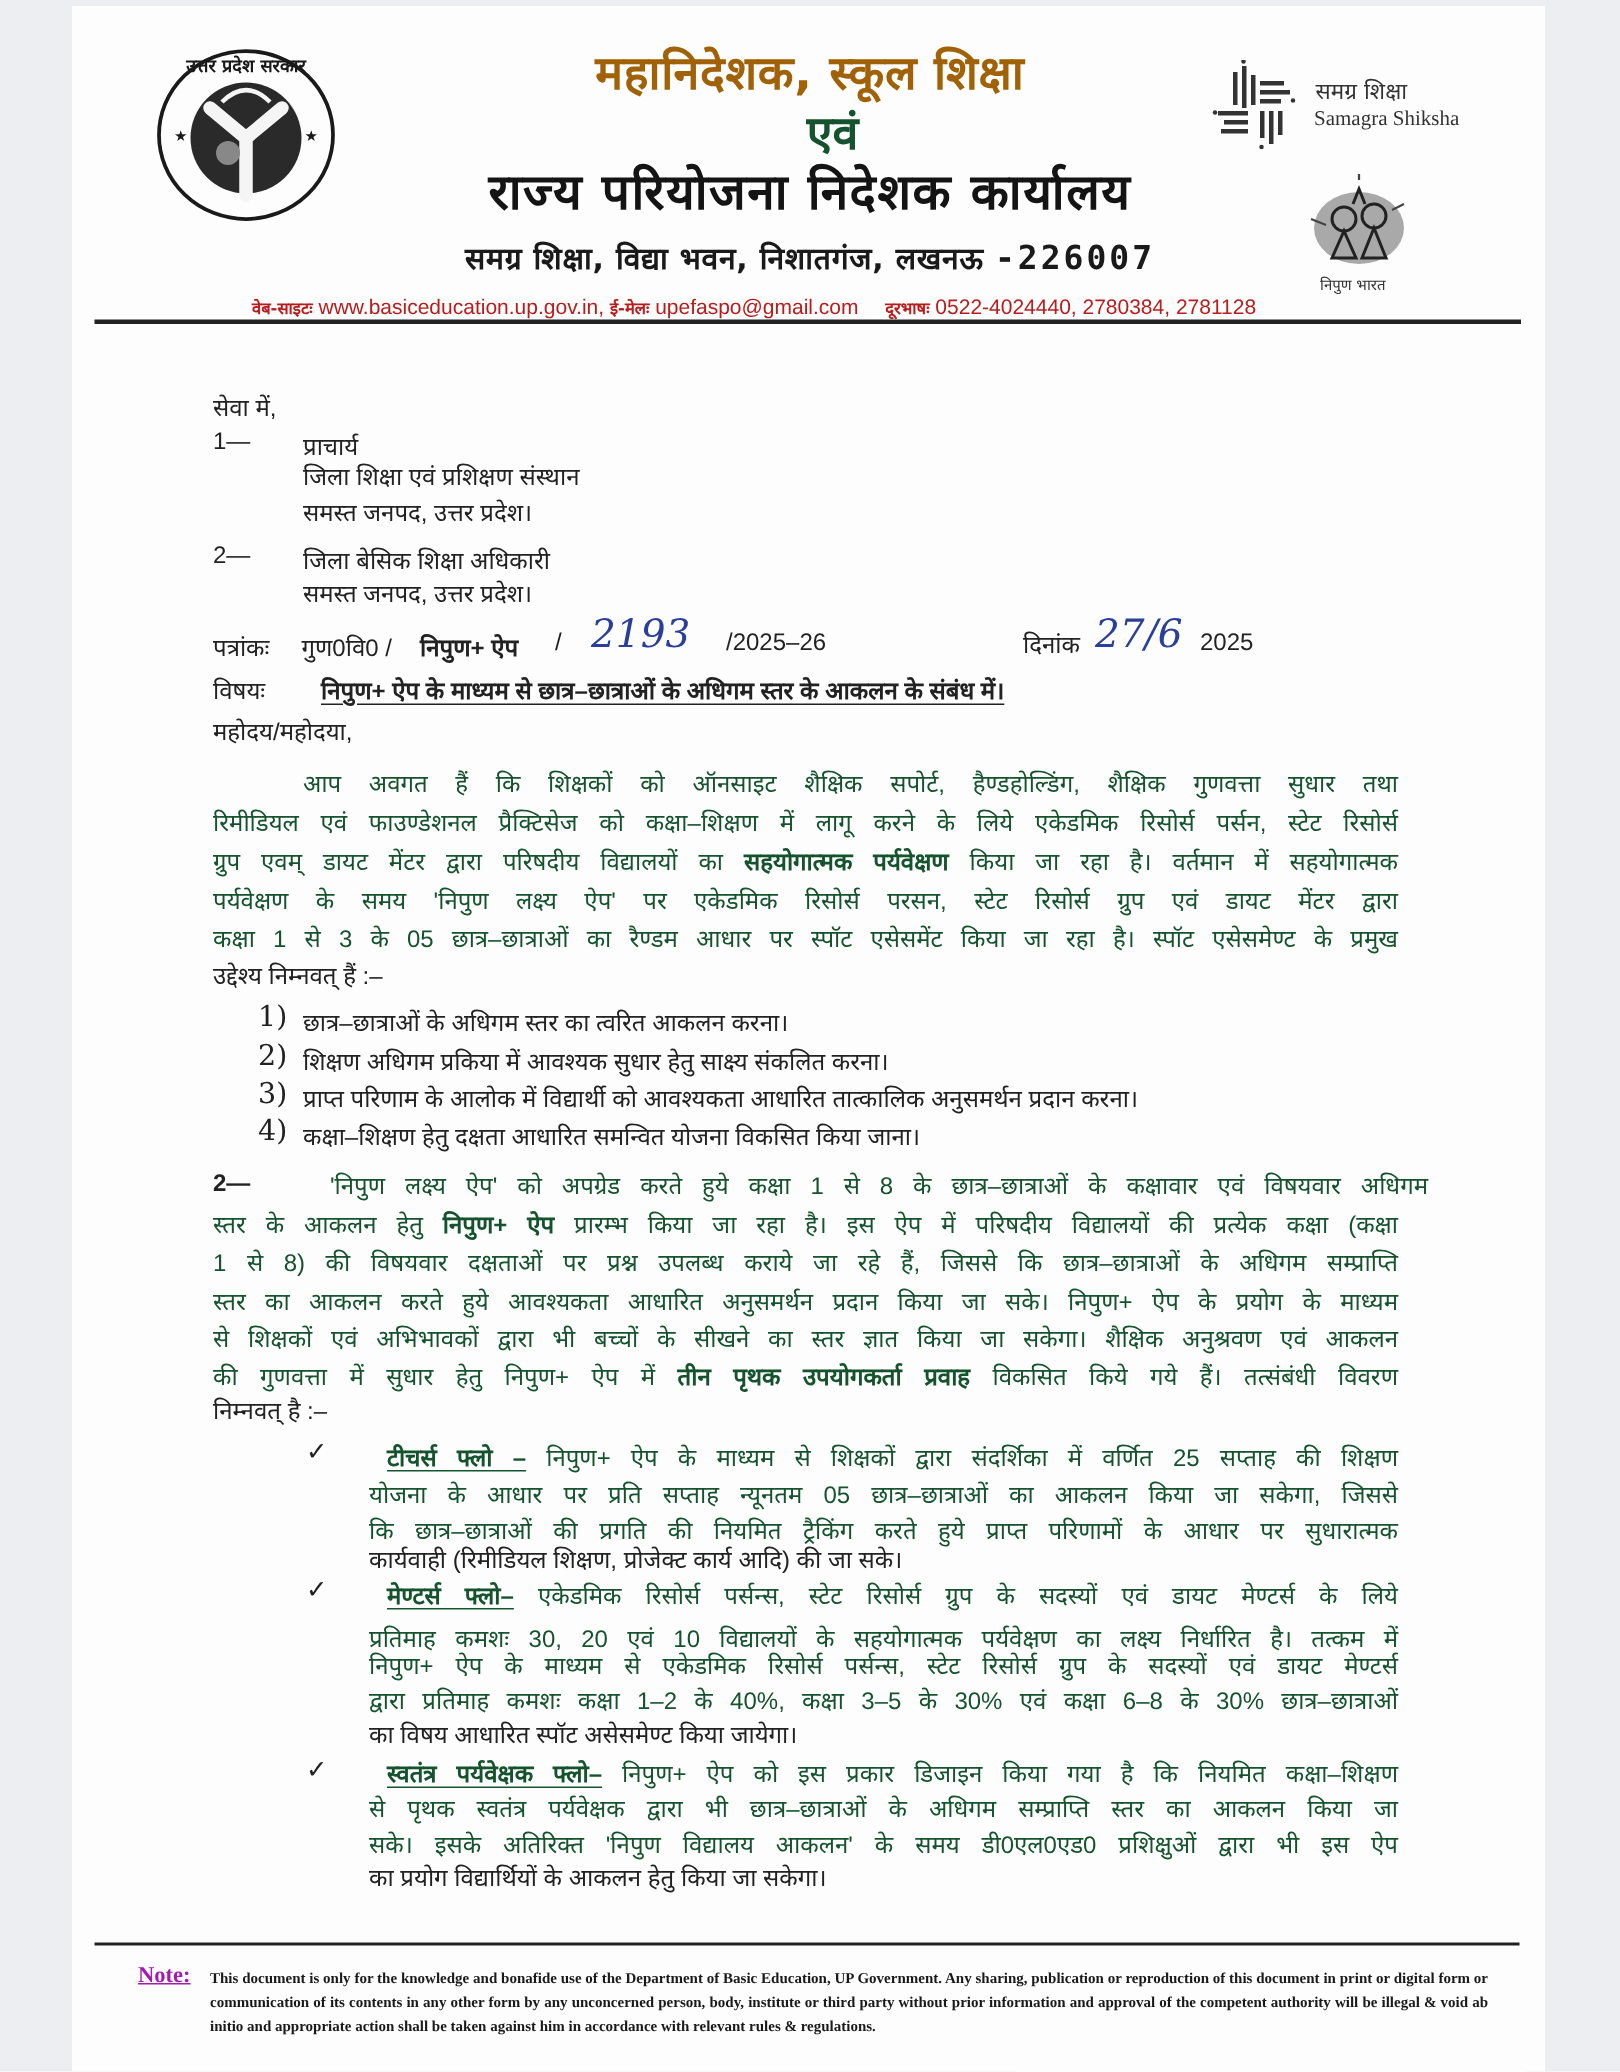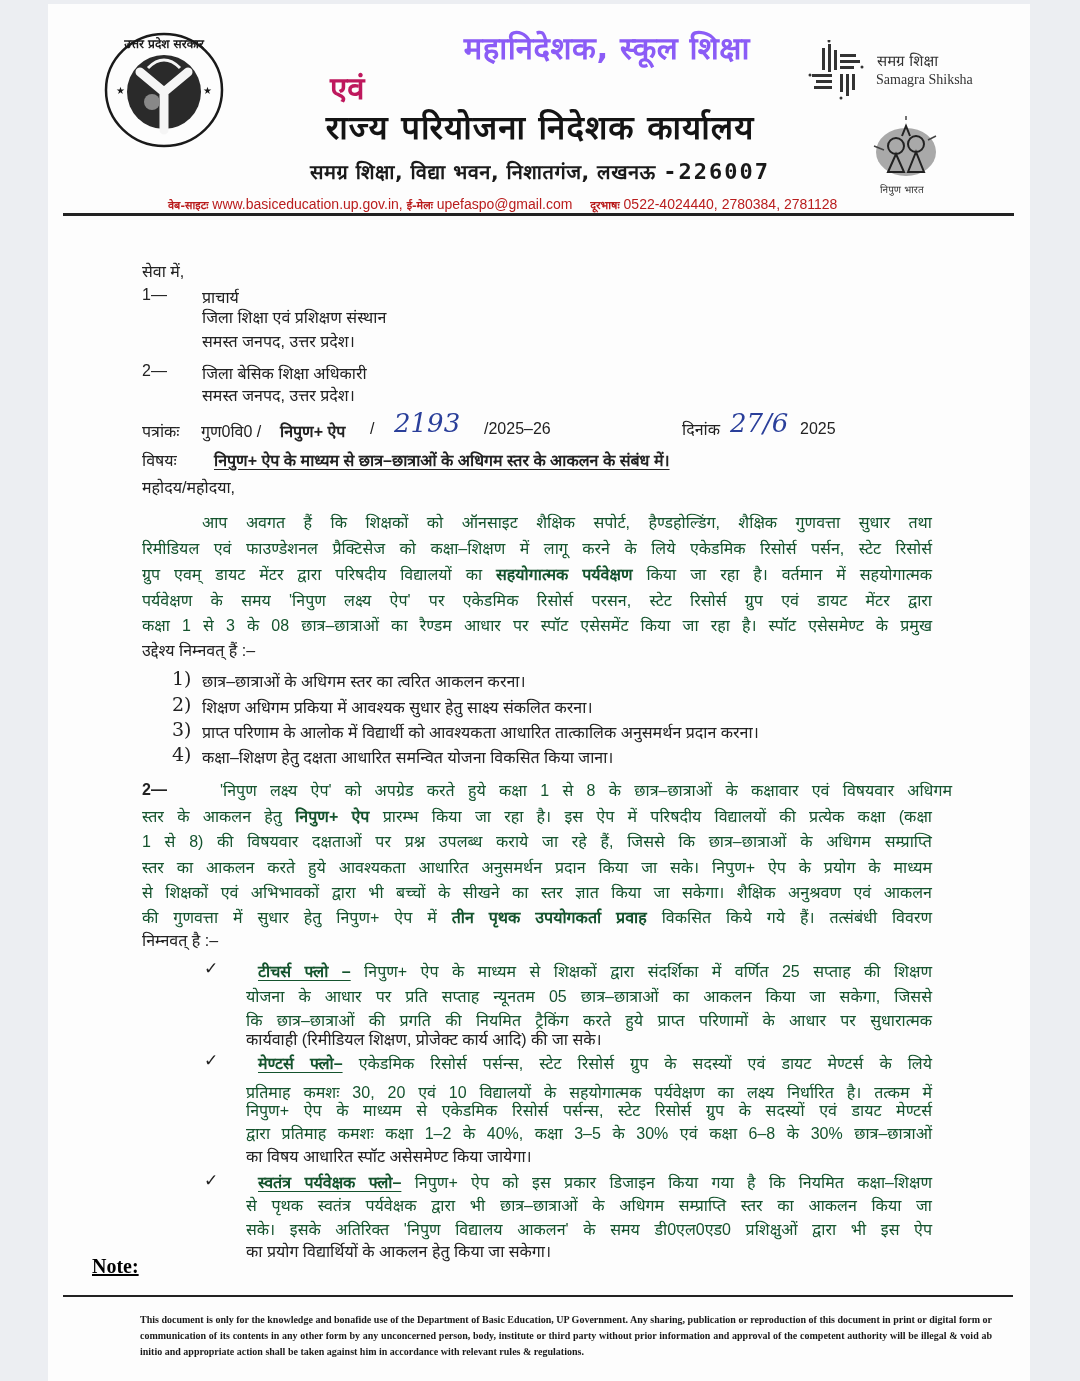--- a/index.html
+++ b/index.html
@@ -9,24 +9,24 @@
     font-family: "DejaVu Sans", sans-serif;
     color: #1a1a1a;
     position: relative;
   }
   .paper {
     position: absolute; left: 48px; top: 4px; width: 982px; height: 1377px;
     background: #fdfdfd;
   }
   
   .emblem { position: absolute; left: 102px; top: 30px; width: 124px; height: 120px; }
-  .hdr-line1 { position: absolute; left: 330px; top: 26px; width: 420px; text-align: right;
-    font-family: "DejaVu Sans", sans-serif; font-weight: bold; font-size: 31px; color: #8b5cf6; letter-spacing: 0.5px; }
-  .hdr-line2 { position: absolute; left: 330px; top: 66px; width: 450px; text-align: left;
-    font-weight: bold; font-size: 31px; color: #be185d; }
+  .hdr-line1 { position: absolute; left: 330px; top: 26px; width: 420px; text-align: center;
+    font-family: "DejaVu Sans", sans-serif; font-weight: bold; font-size: 31px; color: #a16207; letter-spacing: 0.5px; }
+  .hdr-line2 { position: absolute; left: 330px; top: 66px; width: 450px; text-align: center;
+    font-weight: bold; font-size: 31px; color: #14532d; }
   .hdr-line3 { position: absolute; left: 270px; top: 104px; width: 540px; text-align: center;
     font-weight: bold; font-size: 33px; color: #141414; letter-spacing: 1px; }
   .hdr-address { position: absolute; left: 240px; top: 158px; width: 600px; text-align: center;
     font-weight: bold; font-size: 20px; color: #1a1a1a; letter-spacing: 0.5px; }
   .hdr-address .pin { font-family: "DejaVu Sans Mono", monospace; font-size: 22px; letter-spacing: 2px; }
   .contact-line { position: absolute; left: 168px; top: 196px; width: 760px;
     font-family: "Liberation Sans", sans-serif; font-size: 14px; color: #b91c1c; white-space: nowrap; }
   .contact-line .lbl { font-family: "DejaVu Sans", sans-serif; font-weight: bold; font-size: 11px; }
   .contact-line .gap { display: inline-block; width: 10px; }
   .rule-top { position: absolute; left: 63px; top: 213px; width: 951px; height: 3px; background: #222; }
@@ -40,22 +40,22 @@
   .txt { position: absolute; font-family: "Liberation Sans", "DejaVu Sans", sans-serif; font-size: 16px; color: #222; white-space: nowrap; }
   .just { position: absolute; font-family: "Liberation Sans", "DejaVu Sans", sans-serif; font-size: 16px; color: #14532d;
     text-align: justify; text-align-last: justify; white-space: nowrap; }
   b, .b { font-weight: bold; }
   .u { text-decoration: underline; text-underline-offset: 3px; margin-left: 12px; }
   .hand { font-family: "DejaVu Serif", serif; font-style: italic; color: #2a3f9a; font-size: 26px; }
   .num-item { position: absolute; font-family: "DejaVu Serif", serif; font-size: 19px; color: #222; }
   .check { position: absolute; font-size: 17px; color: #222; }
 
   .rule-bottom { position: absolute; left: 63px; top: 1295px; width: 950px; height: 2px; background: #222; }
-  .note-label { position: absolute; left: 92px; top: 1255px; font-family: "Liberation Serif", serif; font-weight: bold; font-size: 20px;
-    text-decoration: underline; color: #000000; }
+  .note-label { position: absolute; left: 92px; top: 1309px; font-family: "Liberation Serif", serif; font-weight: bold; font-size: 15px;
+    text-decoration: underline; color: #a21caf; }
   .note-text { position: absolute; left: 140px; top: 1312px; width: 852px; font-family: "Liberation Serif", serif; font-weight: bold;
     font-size: 10px; line-height: 16px; color: #1a1a1a; text-align: justify; }
 </style>
 </head>
 <body>
 
 <div class="paper"></div>
 
 <svg class="emblem" viewBox="0 0 124 120">
   <ellipse cx="62" cy="60" rx="58" ry="56" fill="none" stroke="#1a1a1a" stroke-width="2.5"></ellipse>
@@ -140,21 +140,21 @@
 <div class="txt" style="left:800px;top:420px;">2025</div>
 
 <div class="txt" style="left:142px;top:449px;">विषयः</div>
 <div class="txt b u" style="left:202px;top:449px;">निपुण+ ऐप के माध्यम से छात्र–छात्राओं के अधिगम स्तर के आकलन के संबंध में।</div>
 <div class="txt" style="left:142px;top:476px;">महोदय/महोदया,</div>
 
 <div class="just" style="left:202px;top:511px;width:730px;">आप अवगत हैं कि शिक्षकों को ऑनसाइट शैक्षिक सपोर्ट, हैण्डहोल्डिंग, शैक्षिक गुणवत्ता सुधार तथा</div>
 <div class="just" style="left:142px;top:537px;width:790px;">रिमीडियल एवं फाउण्डेशनल प्रैक्टिसेज को कक्षा–शिक्षण में लागू करने के लिये एकेडमिक रिसोर्स पर्सन, स्टेट रिसोर्स</div>
 <div class="just" style="left:142px;top:563px;width:790px;"><span>ग्रुप एवम् डायट मेंटर द्वारा परिषदीय विद्यालयों का</span> <b>सहयोगात्मक पर्यवेक्षण</b> <span>किया जा रहा है। वर्तमान में सहयोगात्मक</span></div>
 <div class="just" style="left:142px;top:589px;width:790px;">पर्यवेक्षण के समय 'निपुण लक्ष्य ऐप' पर एकेडमिक रिसोर्स परसन, स्टेट रिसोर्स ग्रुप एवं डायट मेंटर द्वारा</div>
-<div class="just" style="left:142px;top:614px;width:790px;">कक्षा 1 से 3 के 08 छात्र–छात्राओं का रैण्डम आधार पर स्पॉट एसेसमेंट किया जा रहा है। स्पॉट एसेसमेण्ट के प्रमुख</div>
+<div class="just" style="left:142px;top:614px;width:790px;">कक्षा 1 से 3 के 05 छात्र–छात्राओं का रैण्डम आधार पर स्पॉट एसेसमेंट किया जा रहा है। स्पॉट एसेसमेण्ट के प्रमुख</div>
 <div class="txt" style="left:142px;top:639px;">उद्देश्य निम्नवत् हैं :–</div>
 
 <div class="num-item" style="left:172px;top:667px;">1)</div>
 <div class="txt" style="left:202px;top:670px;">छात्र–छात्राओं के अधिगम स्तर का त्वरित आकलन करना।</div>
 <div class="num-item" style="left:172px;top:693px;">2)</div>
 <div class="txt" style="left:202px;top:696px;">शिक्षण अधिगम प्रकिया में आवश्यक सुधार हेतु साक्ष्य संकलित करना।</div>
 <div class="num-item" style="left:172px;top:718px;">3)</div>
 <div class="txt" style="left:202px;top:721px;">प्राप्त परिणाम के आलोक में विद्यार्थी को आवश्यकता आधारित तात्कालिक अनुसमर्थन प्रदान करना।</div>
 <div class="num-item" style="left:172px;top:743px;">4)</div>
 <div class="txt" style="left:202px;top:746px;">कक्षा–शिक्षण हेतु दक्षता आधारित समन्वित योजना विकसित किया जाना।</div>

